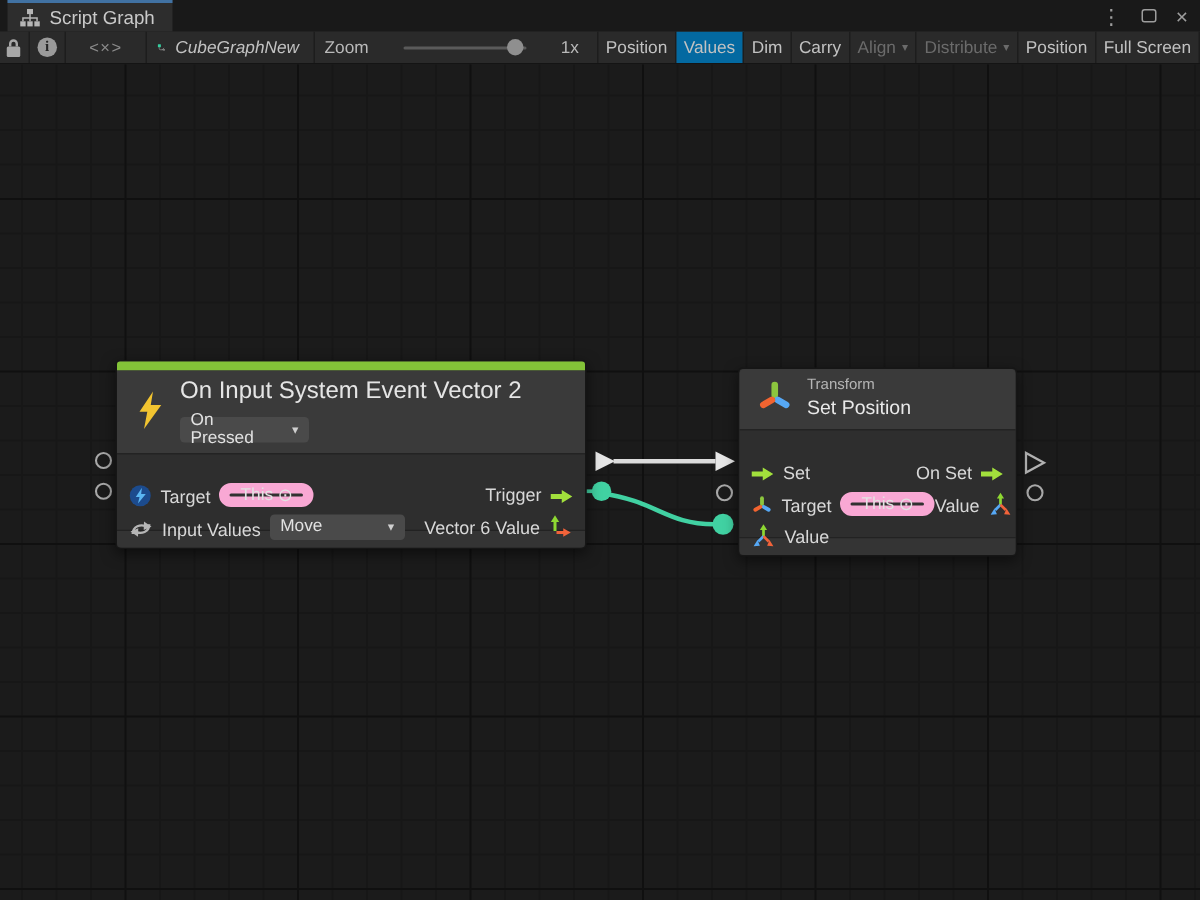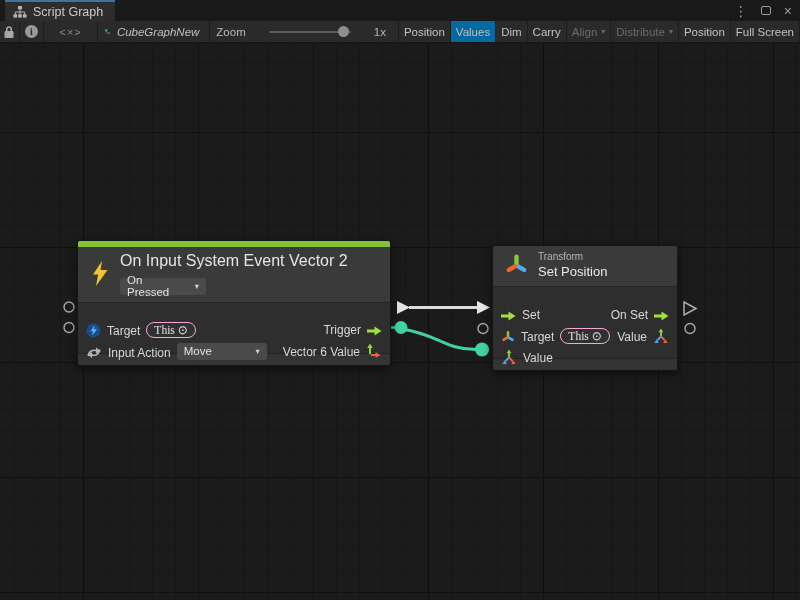--- a/index.html
+++ b/index.html
@@ -49,21 +49,21 @@
   .accent { height:6px; border-radius:2px 2px 0 0; }
   .nhead { background:#3a3a3a; display:flex; align-items:center; gap:10px; padding:5px 10px 7px 12px; }
   .ntitle { color:#e5e5e5; font-size:16px; }
   .ncat { color:#b5b5b5; font-size:10px; margin-bottom:2px; }
   .ntitle2 { color:#e9e9e9; font-size:13px; }
   .nbody { background:#2e2e2e; border-top:1px solid #232323; padding:3px 0 5px; }
   .prow { display:flex; align-items:center; justify-content:space-between; height:21px; padding:0 8px; }
   .pgroup { display:flex; align-items:flex-end; gap:6px;margin-top:28px; }
   .plabel { color:#d8d8d8; font-size:12px; }
   .chip { display:inline-flex; align-items:center; gap:3px; height:16px; padding:0 7px;
-    border:1px solid #f9a8d4; border-radius:8px; background:#313131; color:#e2e2e2; font-size:11.5px;font-family:Liberation Serif, serif; }
+    border:7px solid #f9a8d4; border-radius:8px; background:#313131; color:#e2e2e2; font-size:11.5px; }
   .chip .dot { font-size:12px; line-height:1; }
   .dropdown { display:inline-flex; align-items:center; justify-content:space-between; gap:24px;
     height:17px; padding:0 7px; background:#4a4a4a; border-radius:3px; color:#e2e2e2; font-size:11.5px; }
   .dd-arrow { font-size:8.5px; color:#cfcfcf; }
   .nfoot { height:12px; background:#343434; border-top:1px solid #222; border-radius:0 0 3px 3px; }
   svg { display:block; }
 </style>
 </head>
 <body>
 
@@ -202,21 +202,21 @@
           </div>
         </div>
         <div class="prow">
           <div class="pgroup">
             <svg width="16" height="15" viewBox="0 0 16 15">
               <path d="M2.5 11 C2.5 5.5 8 4.5 11 5.8" fill="none" stroke="#b5b5b5" stroke-width="1.6"></path>
               <path d="M10 2.6 L15 6.2 L9.8 8.3 Z" fill="#b5b5b5"></path>
               <path d="M13.5 4.5 C13.5 10 8 11 5 9.7" fill="none" stroke="#b5b5b5" stroke-width="1.6"></path>
               <path d="M6 12.9 L1 9.3 L6.2 7.2 Z" fill="#b5b5b5"></path>
             </svg>
-            <span class="plabel">Input Action</span>
+            <span class="plabel">Input Values</span>
             <span class="dropdown" style="width:90px;">
               <span>Move</span>
               <span class="dd-arrow">▾</span>
             </span>
           </div>
           <div class="pgroup">
             <span class="plabel">Vector 6 Value</span>
             <svg width="16" height="16" viewBox="0 0 16 16">
               <line x1="4" y1="11" x2="4" y2="4" stroke="#8ed832" stroke-width="2"></line>
               <polygon points="1.2,5 4,0.5 6.8,5" fill="#8ed832"></polygon>

